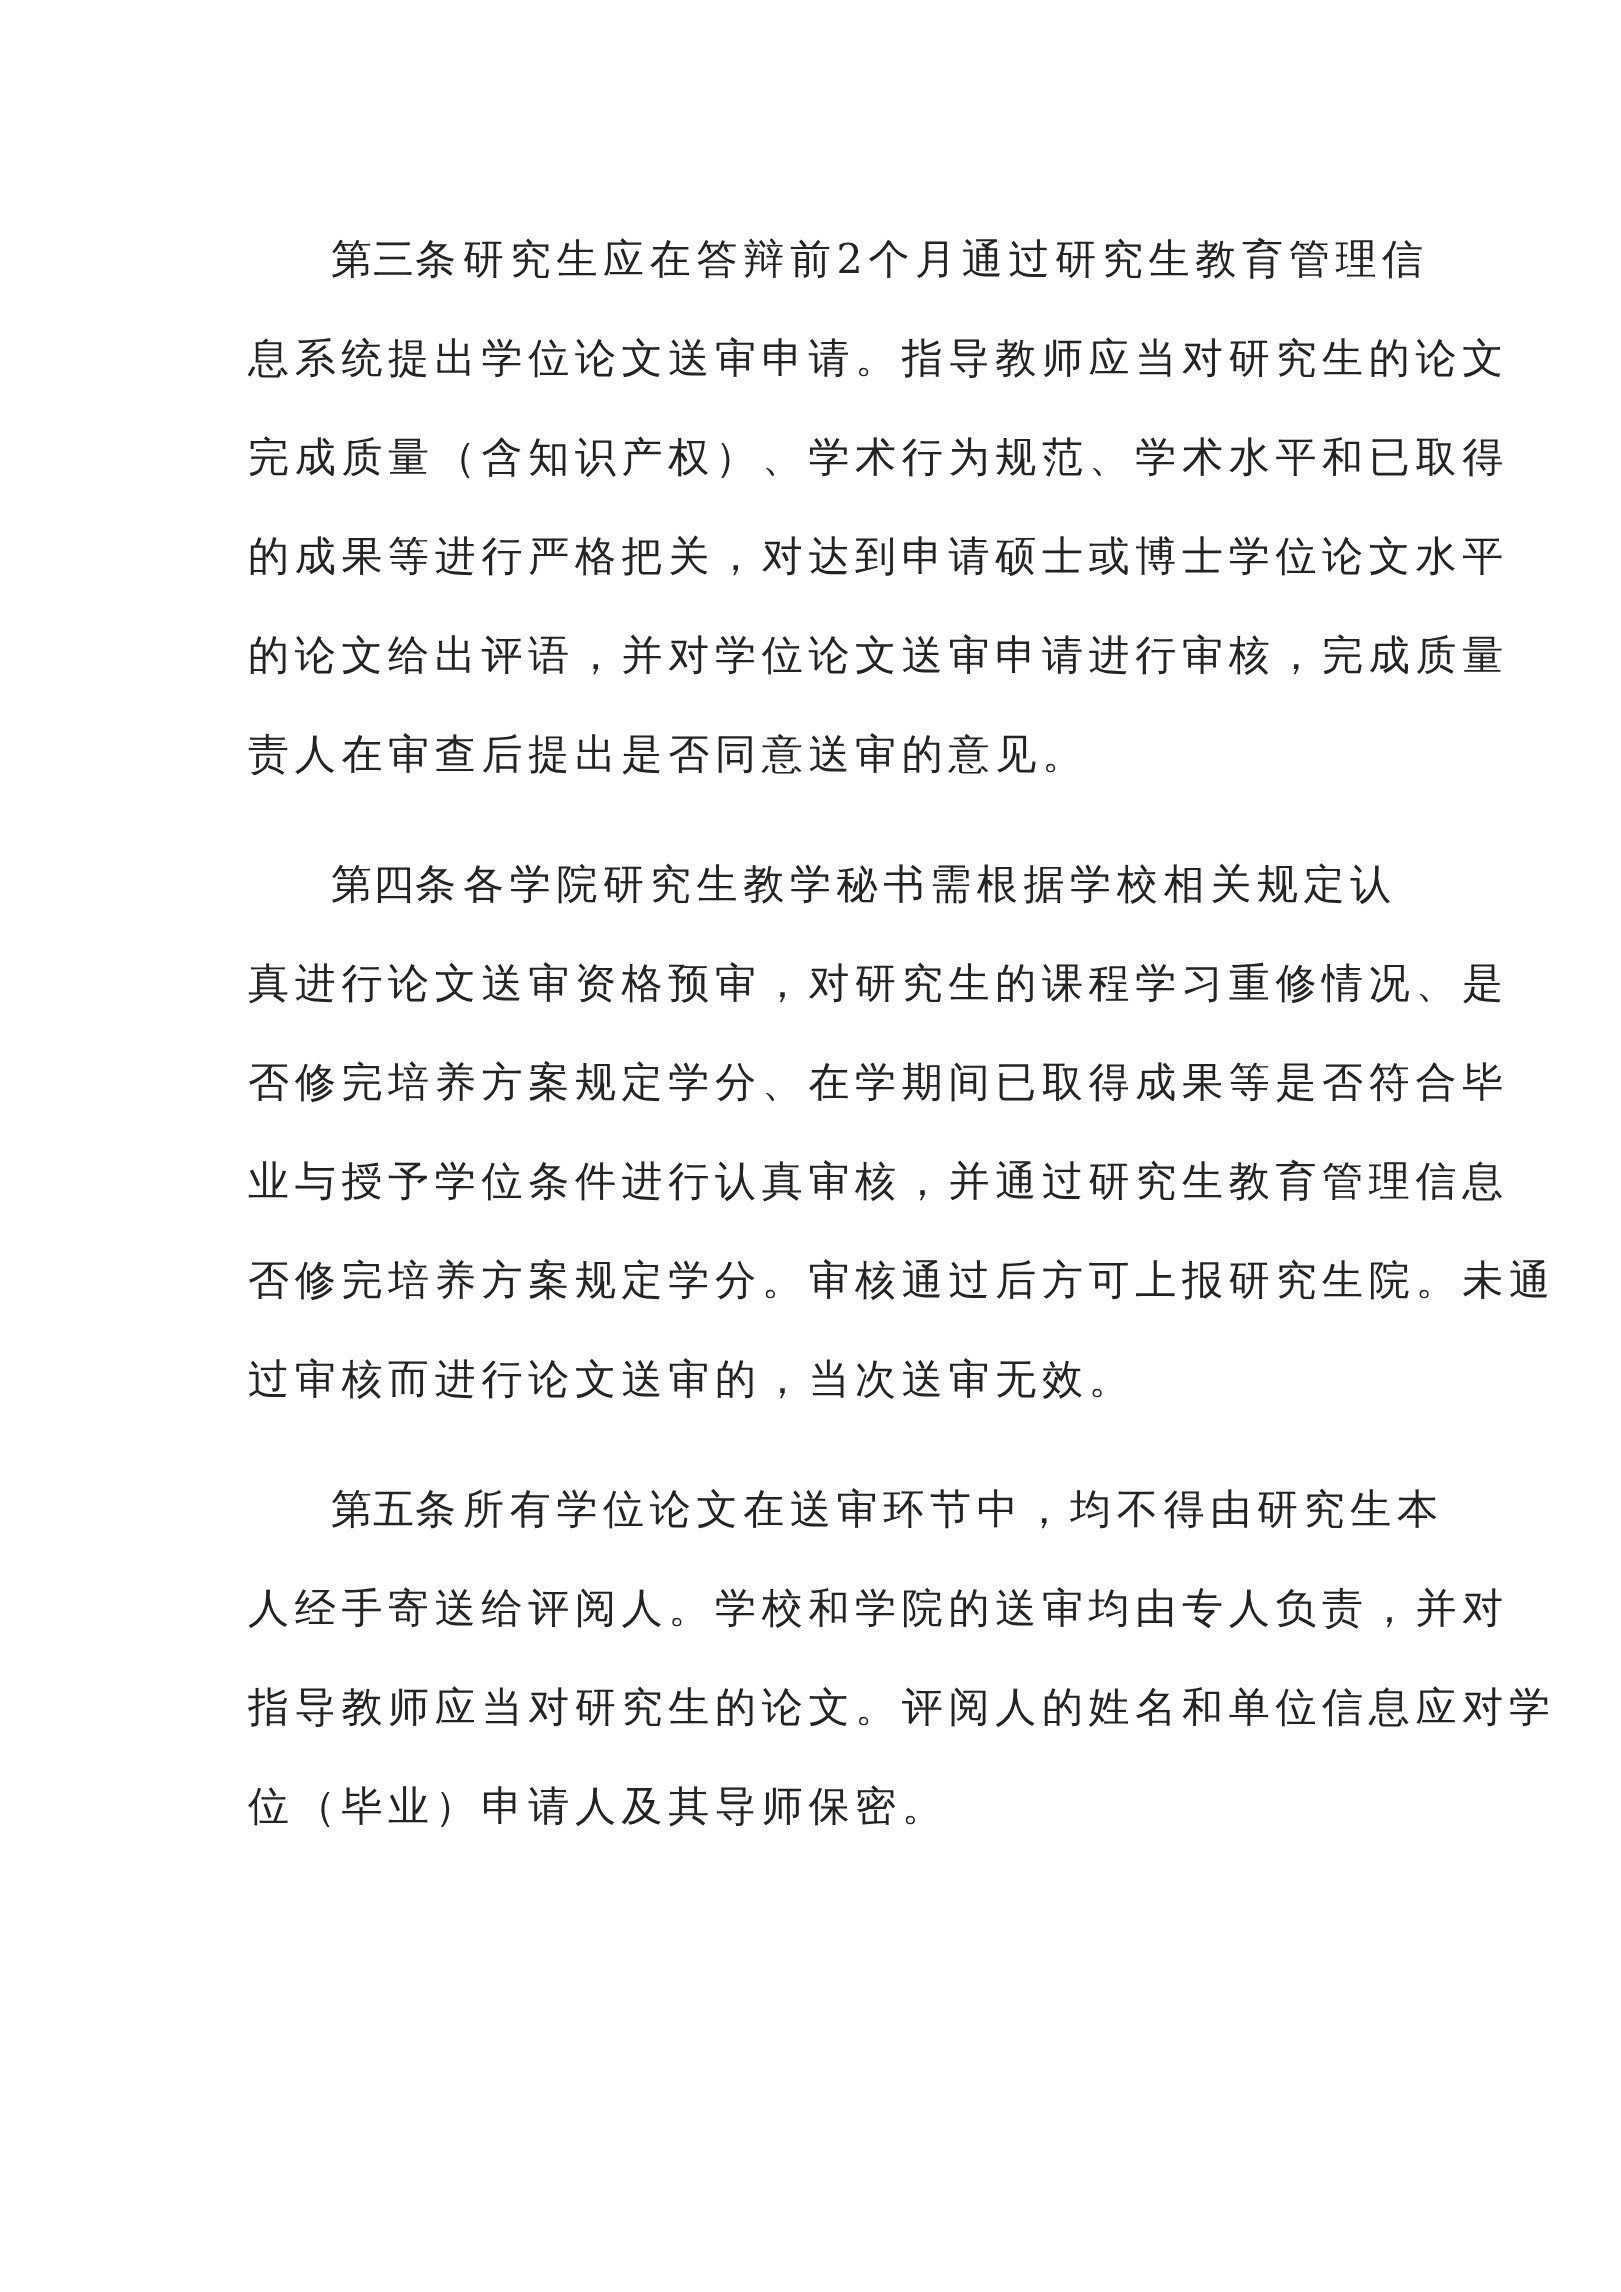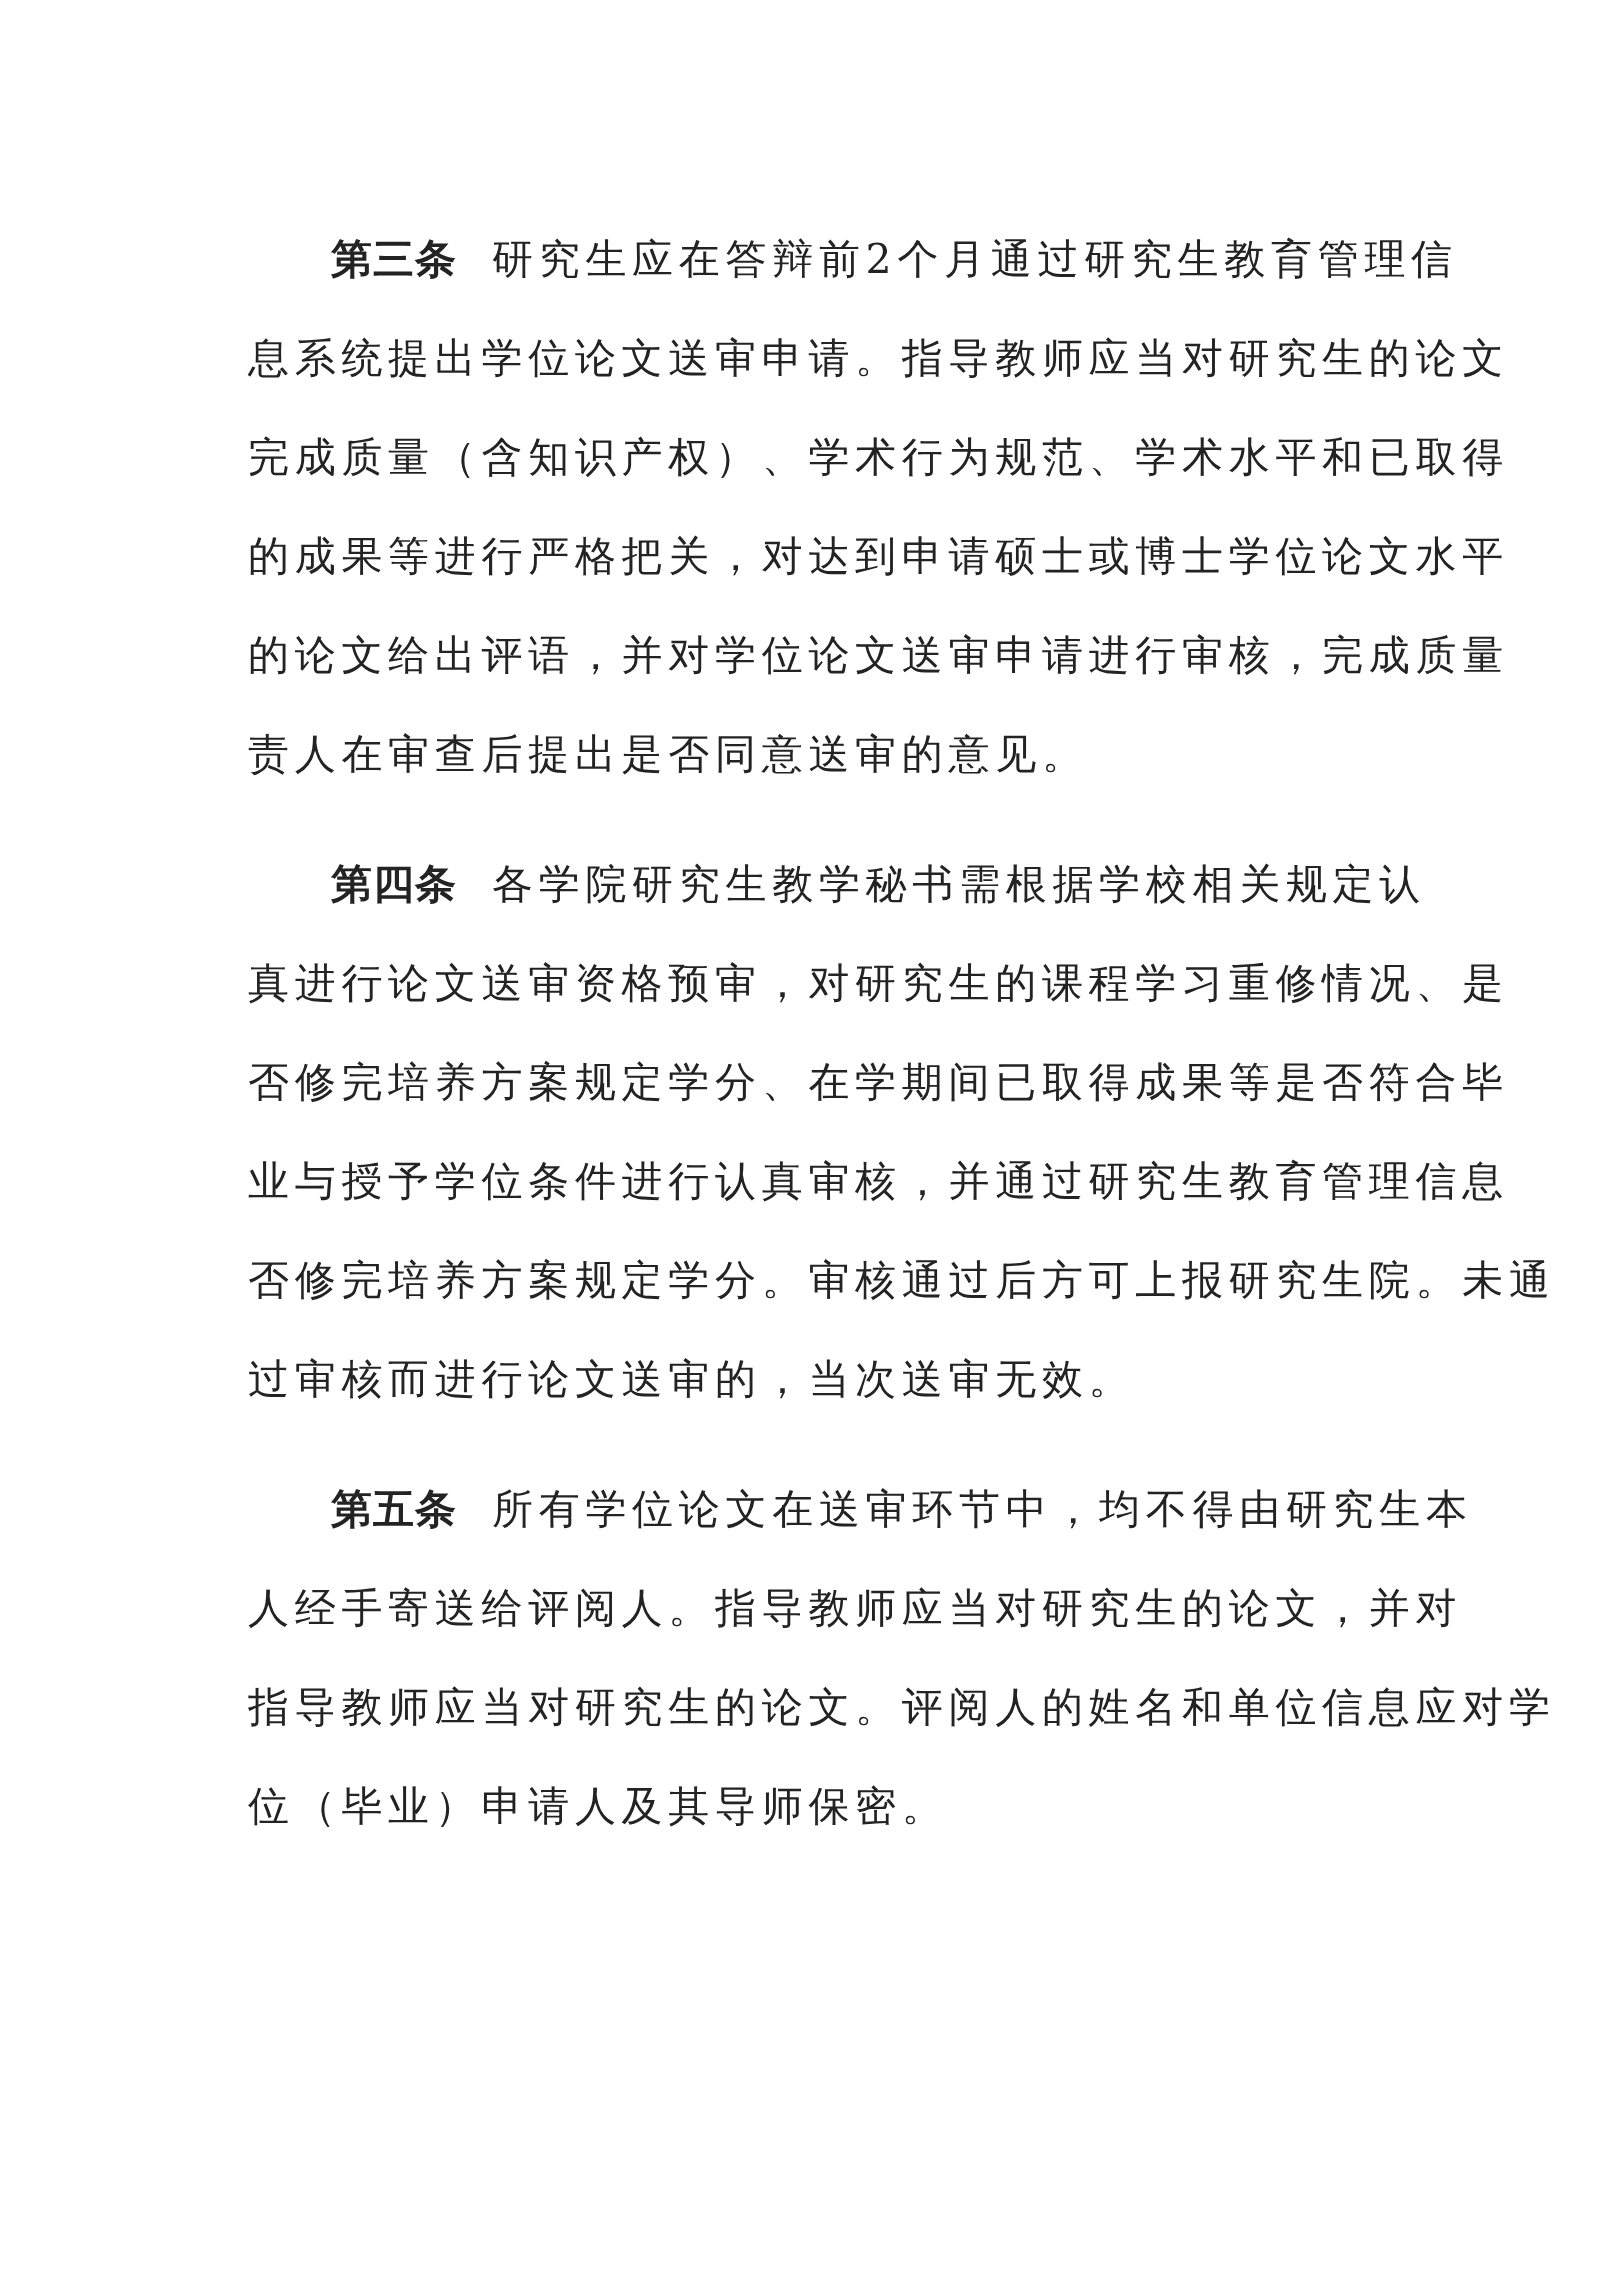--- a/index.html
+++ b/index.html
@@ -32,23 +32,23 @@
     }
     .line {
       display: block;
       white-space: nowrap;
       text-indent: 0;
     }
     .line.first {
       padding-left: 83px;
     }
     .article-no {
-      font-weight: bold;
+      font-weight: normal;
       letter-spacing: 1px;
-      margin-right: 35px;
+      margin-right: 6px;
     }
   </style>
 </head>
 <body>
 
 <div class="page">
 
   <div class="para">
     <span class="line first"><span class="article-no">第三条</span><span>研究生应在答辩前2个月通过研究生教育管理信</span></span>
     <span class="line">息系统提出学位论文送审申请。指导教师应当对研究生的论文</span>
@@ -62,19 +62,19 @@
     <span class="line first"><span class="article-no">第四条</span><span>各学院研究生教学秘书需根据学校相关规定认</span></span>
     <span class="line">真进行论文送审资格预审，对研究生的课程学习重修情况、是</span>
     <span class="line">否修完培养方案规定学分、在学期间已取得成果等是否符合毕</span>
     <span class="line">业与授予学位条件进行认真审核，并通过研究生教育管理信息</span>
     <span class="line">否修完培养方案规定学分。审核通过后方可上报研究生院。未通</span>
     <span class="line">过审核而进行论文送审的，当次送审无效。</span>
   </div>
 
   <div class="para">
     <span class="line first"><span class="article-no">第五条</span><span>所有学位论文在送审环节中，均不得由研究生本</span></span>
-    <span class="line">人经手寄送给评阅人。指导教师应当对研究生的论文，并对</span>
+    <span class="line">人经手寄送给评阅人。学校和学院的送审均由专人负责，并对</span>
     <span class="line">指导教师应当对研究生的论文。评阅人的姓名和单位信息应对学</span>
     <span class="line">位（毕业）申请人及其导师保密。</span>
   </div>
 
 </div>
 
 
 </body></html>

